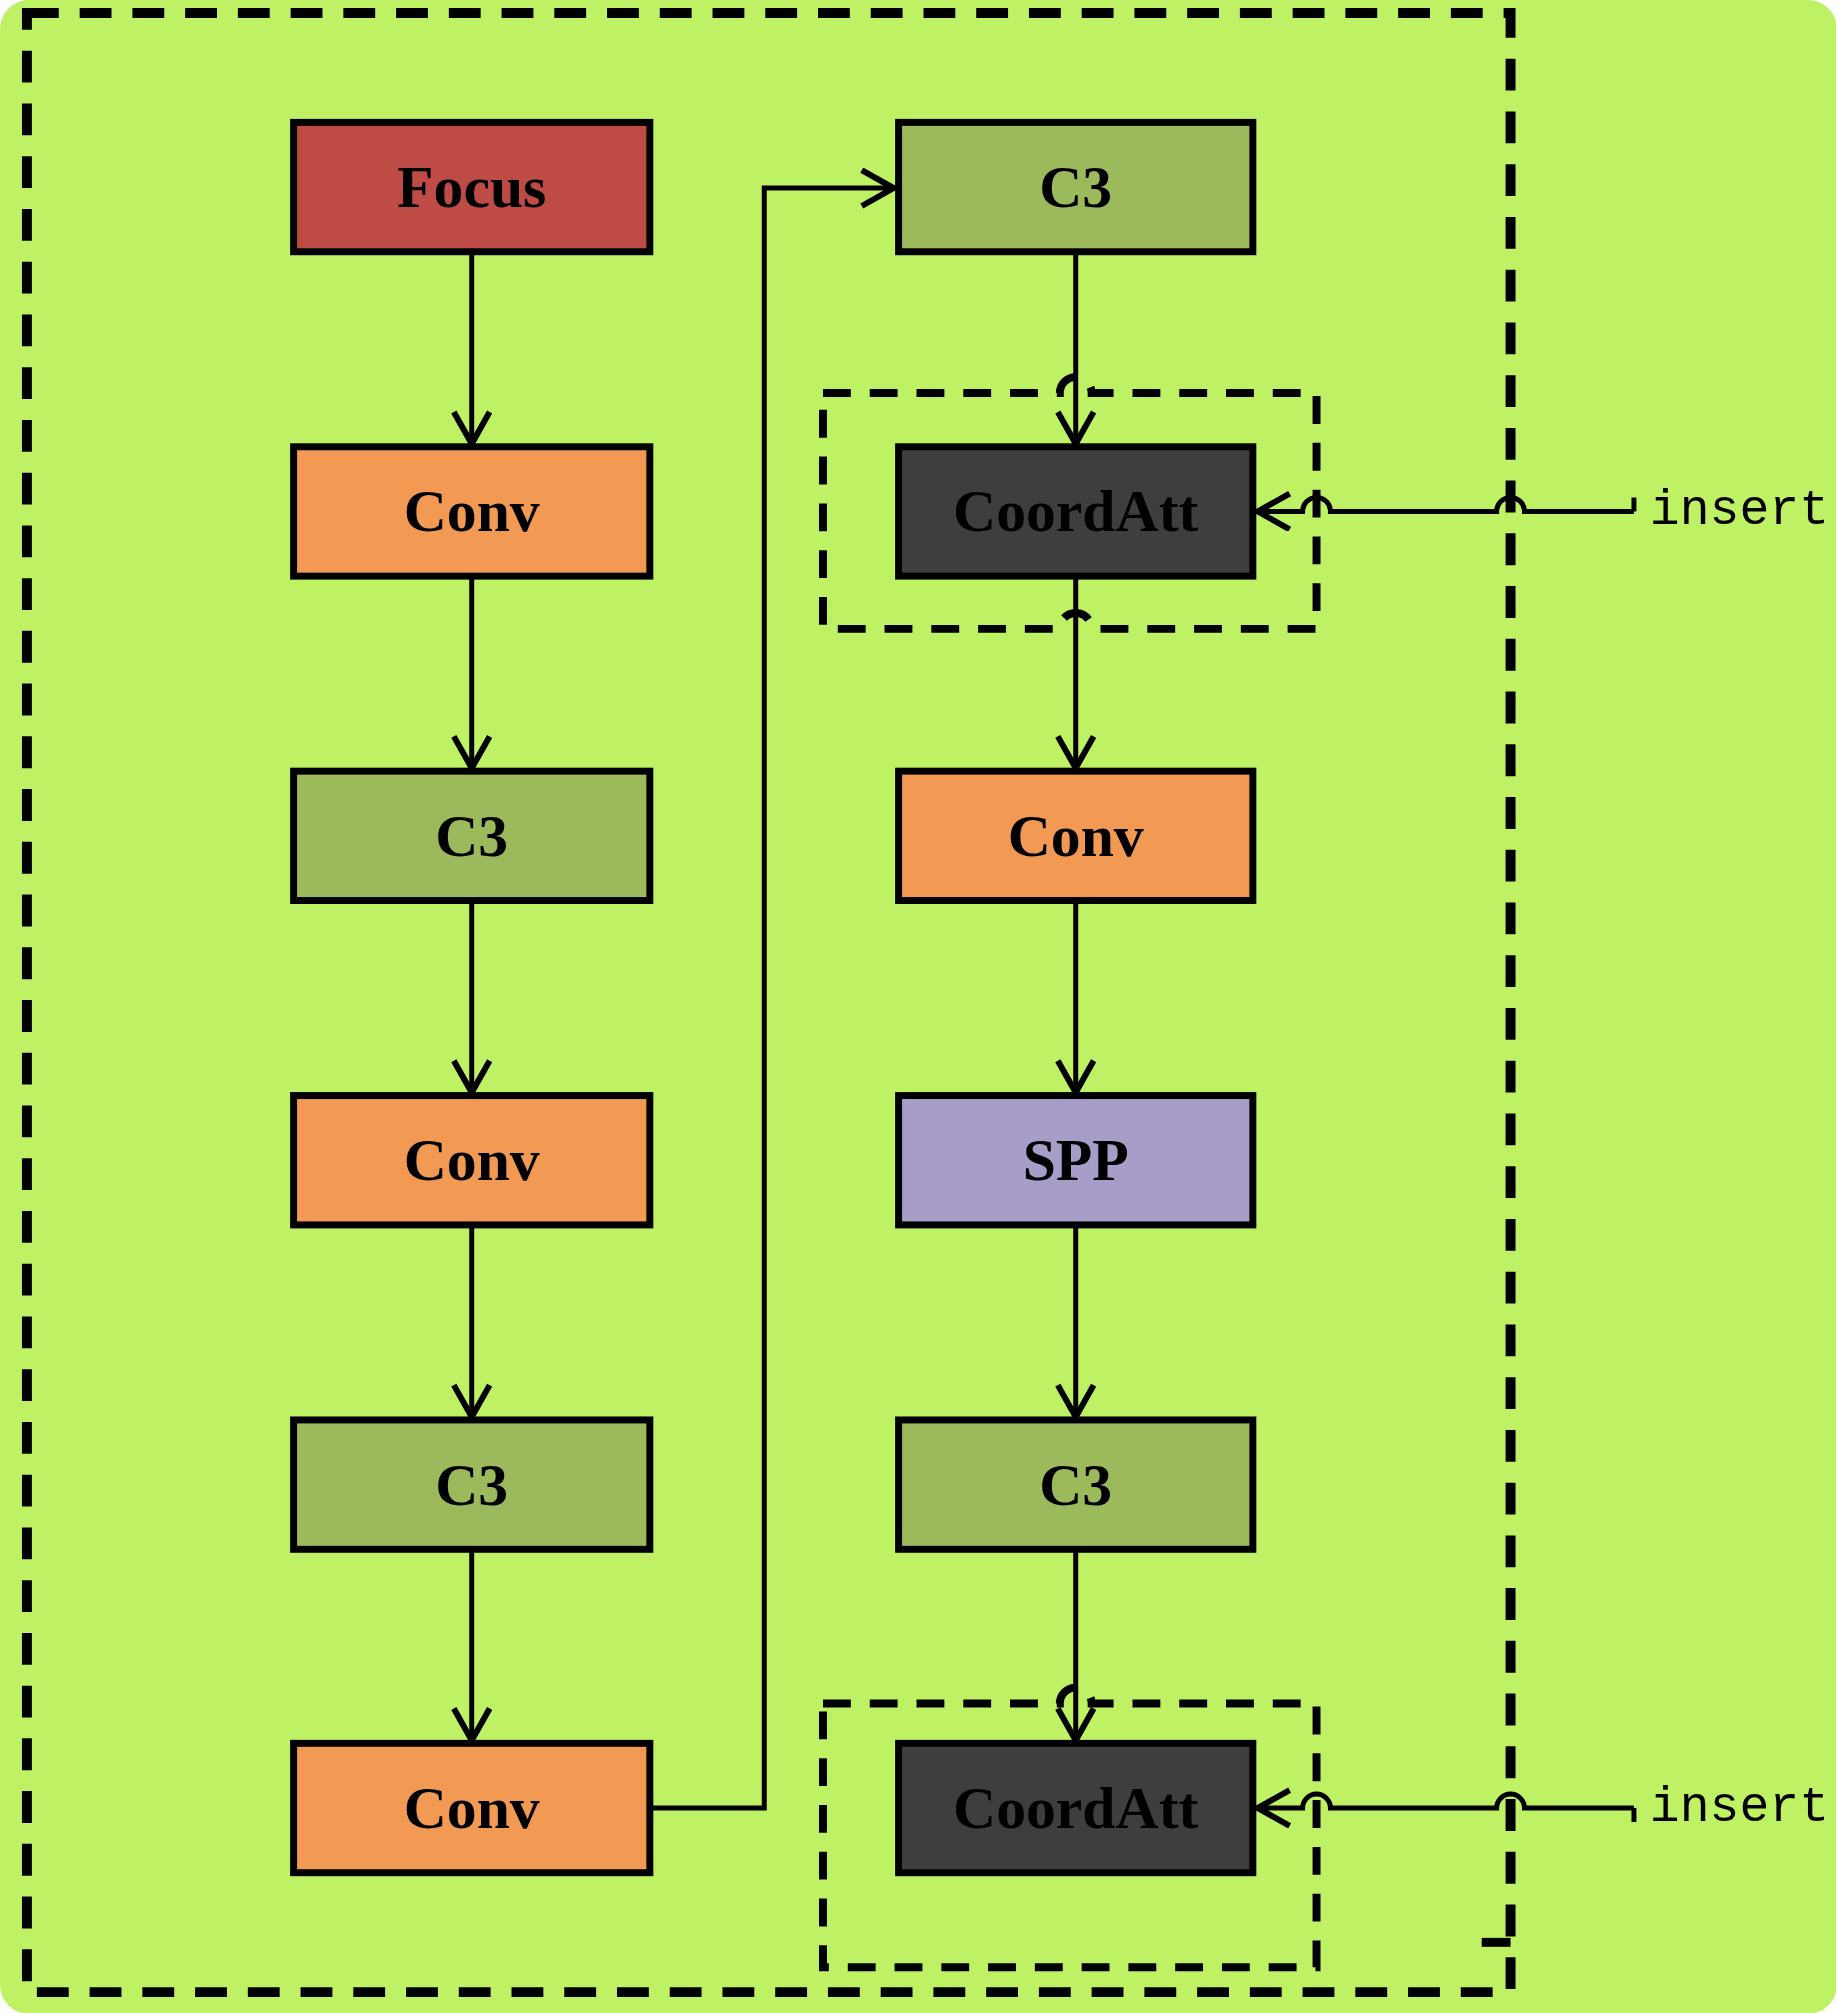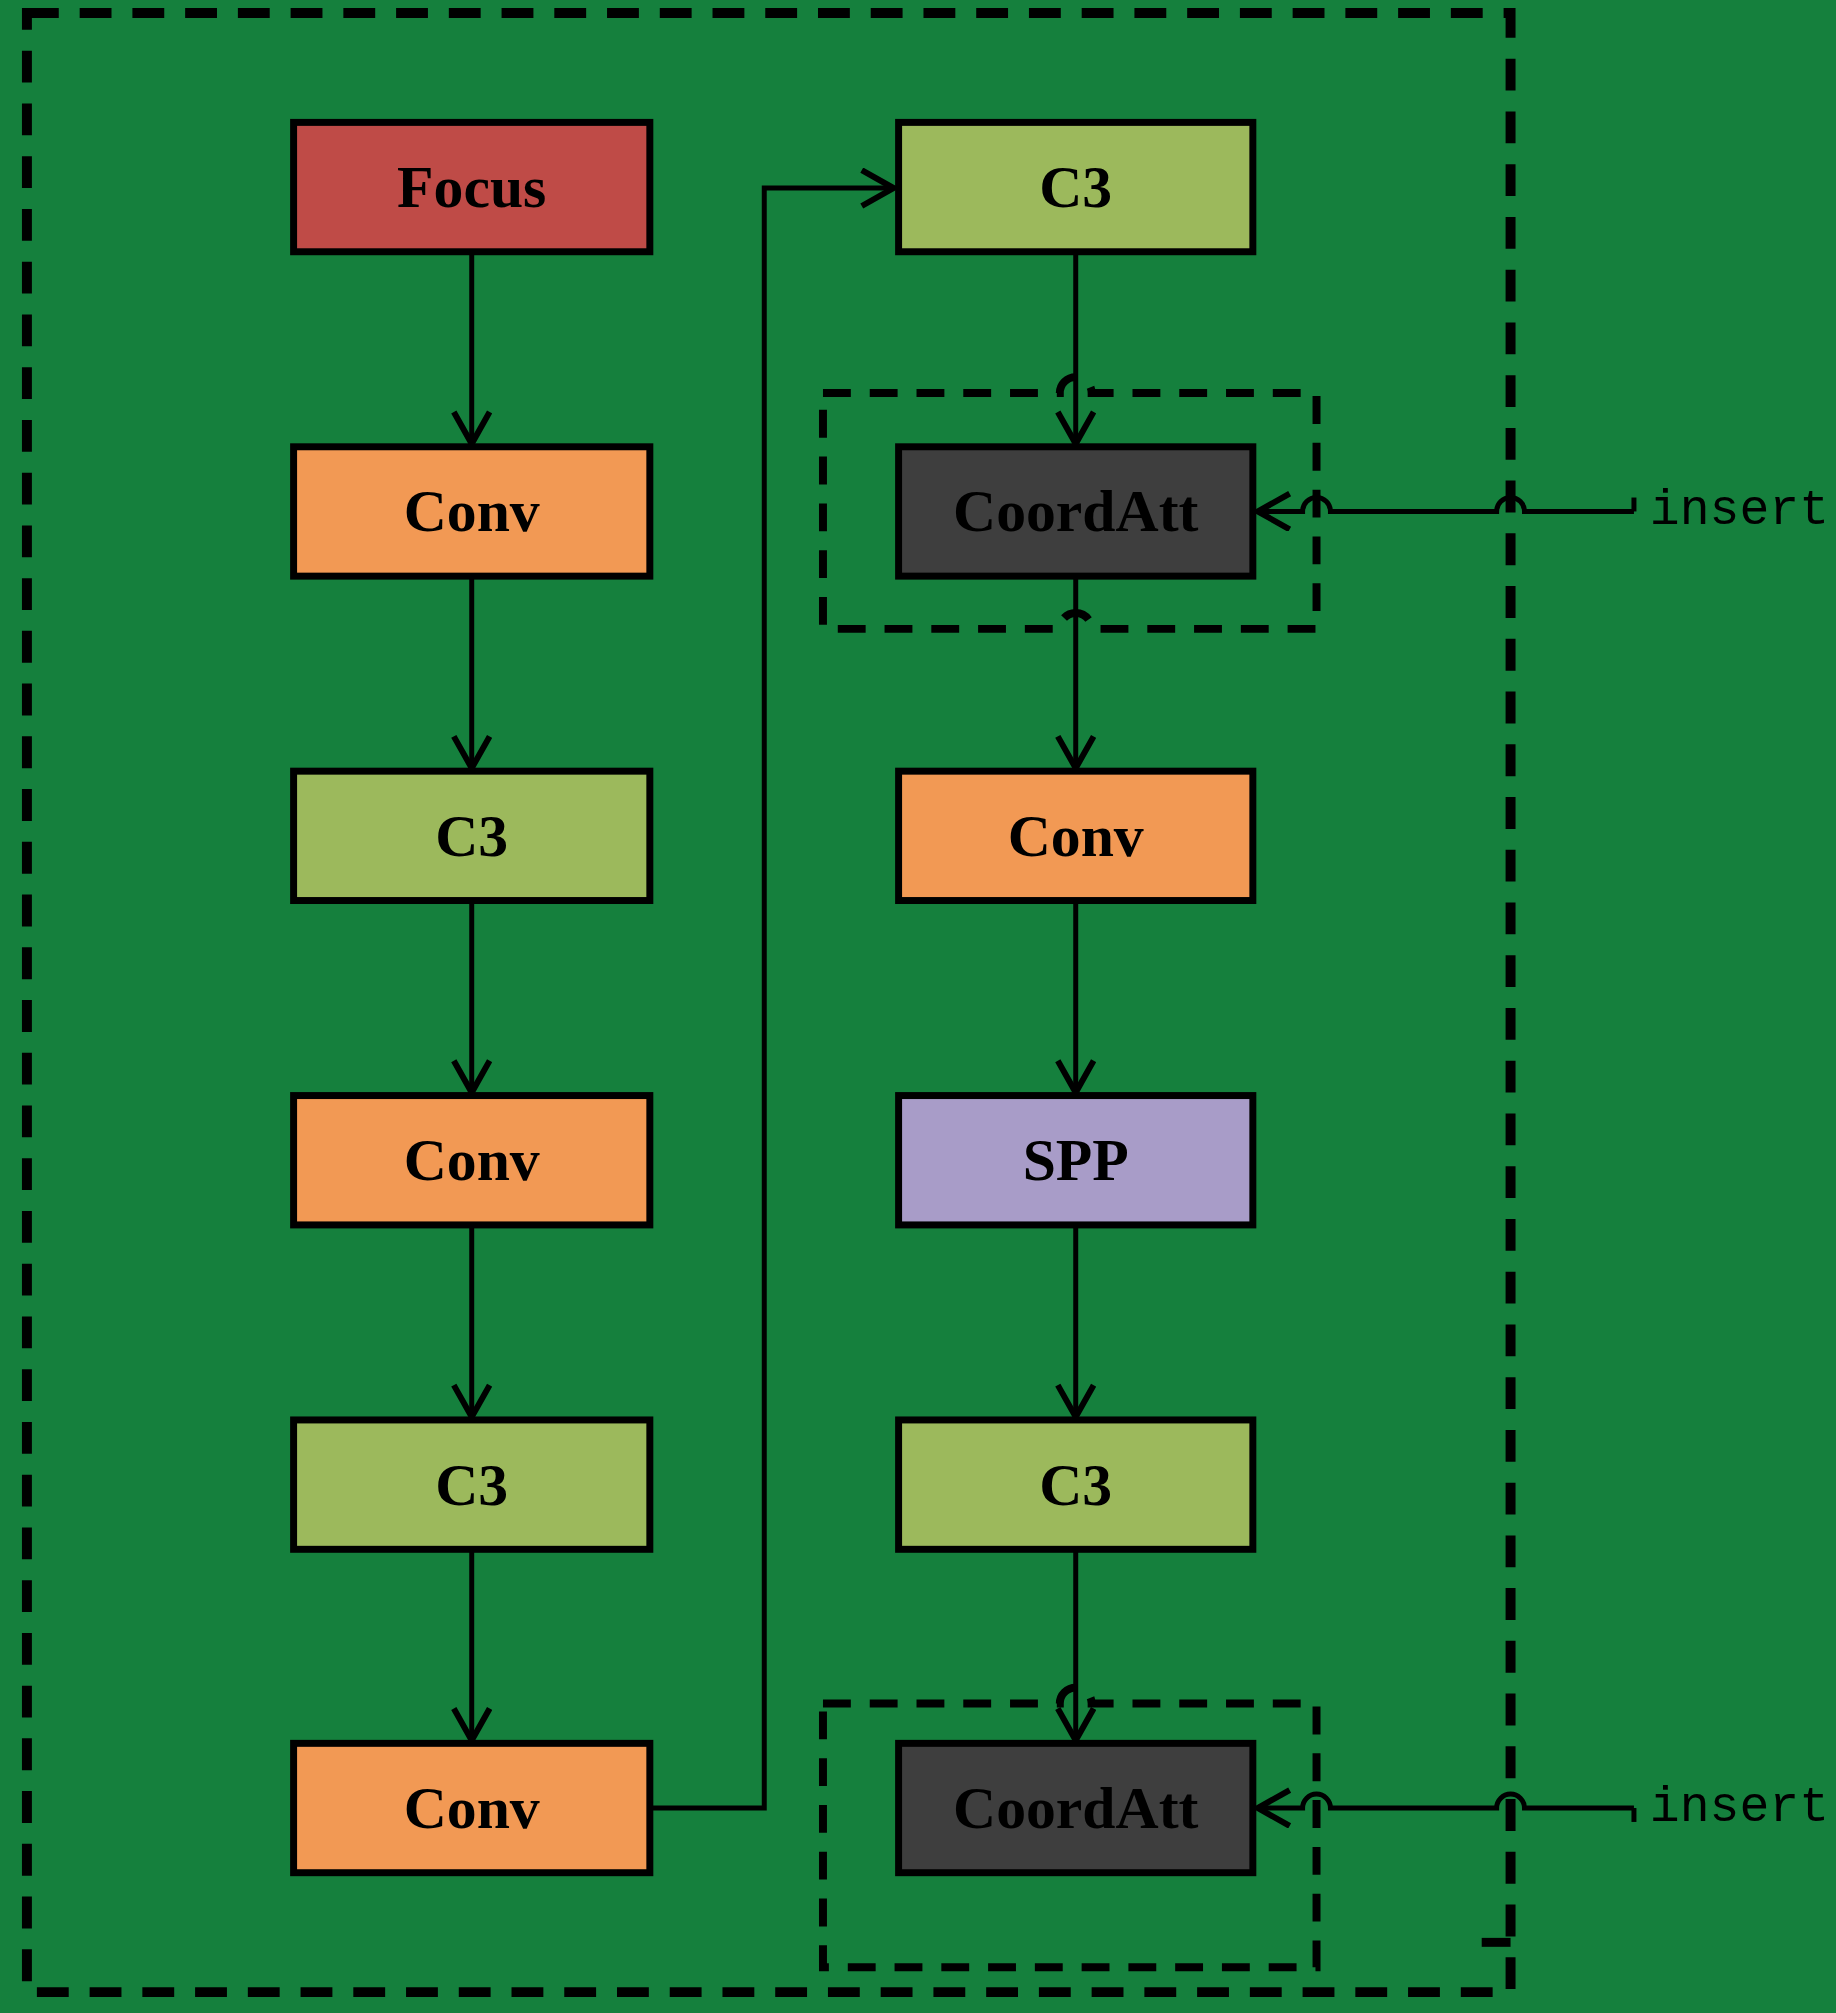--- a/index.html
+++ b/index.html
@@ -1,21 +1,22 @@
 <!DOCTYPE html>
 <html><head>
 <meta charset="utf-8">
 <style>
   html, body { margin: 0; padding: 0; background: #ffffff; }
   .stage {
     position: relative;
     width: 1837px;
     height: 2014px;
-    background: #15803d;
+    background: #bef264;
     font-family: "Liberation Serif", serif;
+    border-radius: 29px;
   }
   svg { display: block; }
   .node-label {
     font-family: "Liberation Serif", serif;
     font-weight: bold;
     font-size: 60px;
     fill: #000000;
   }
   .insert-label {
     font-family: "Liberation Mono", monospace;

